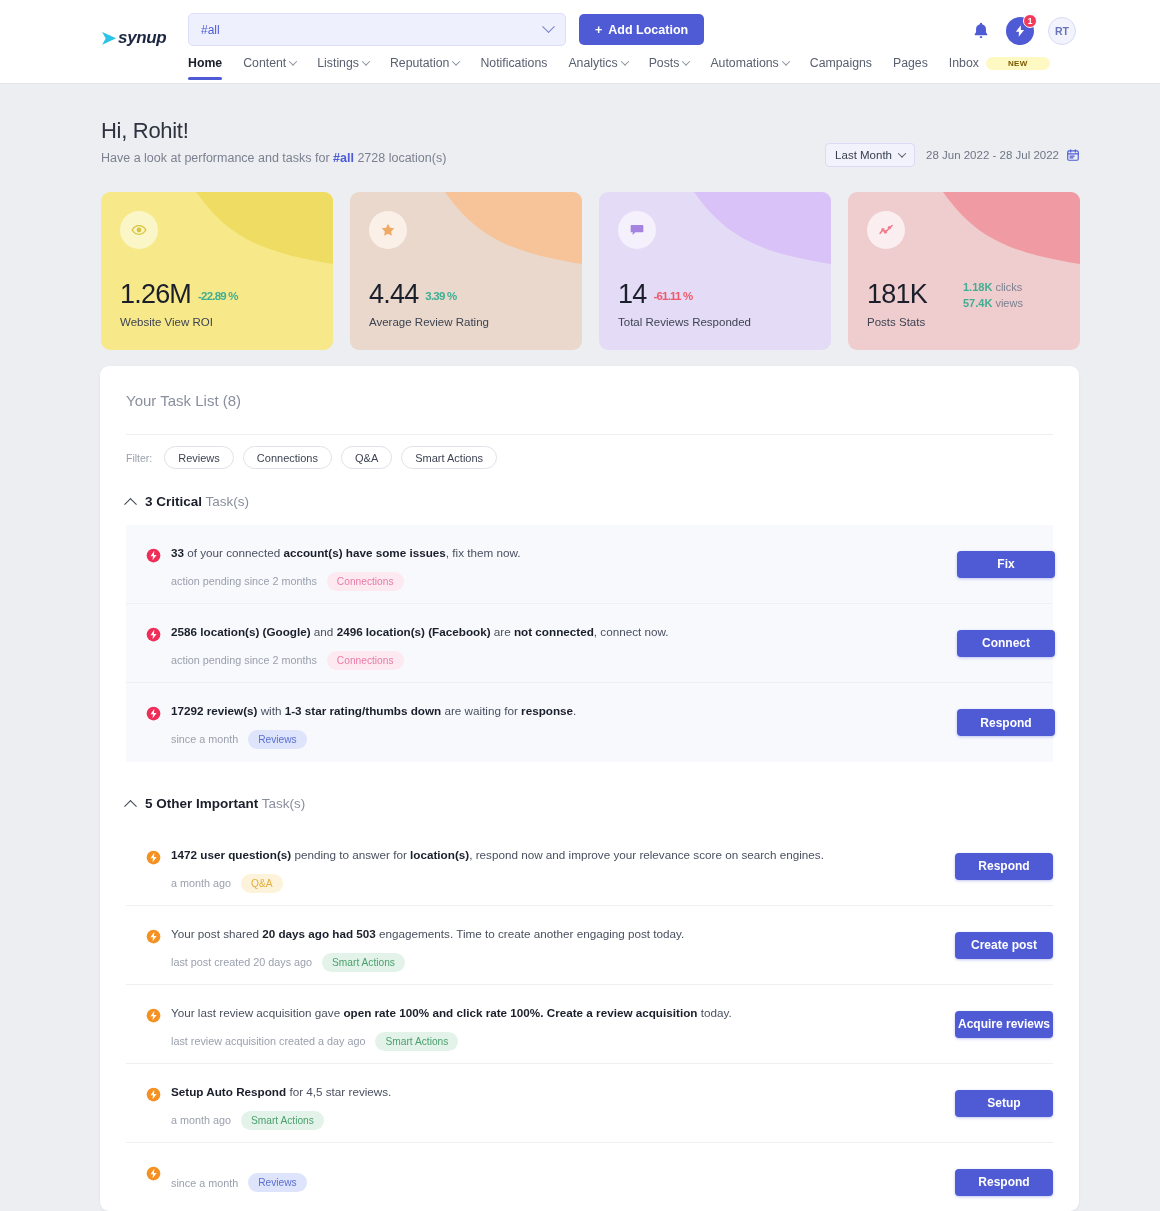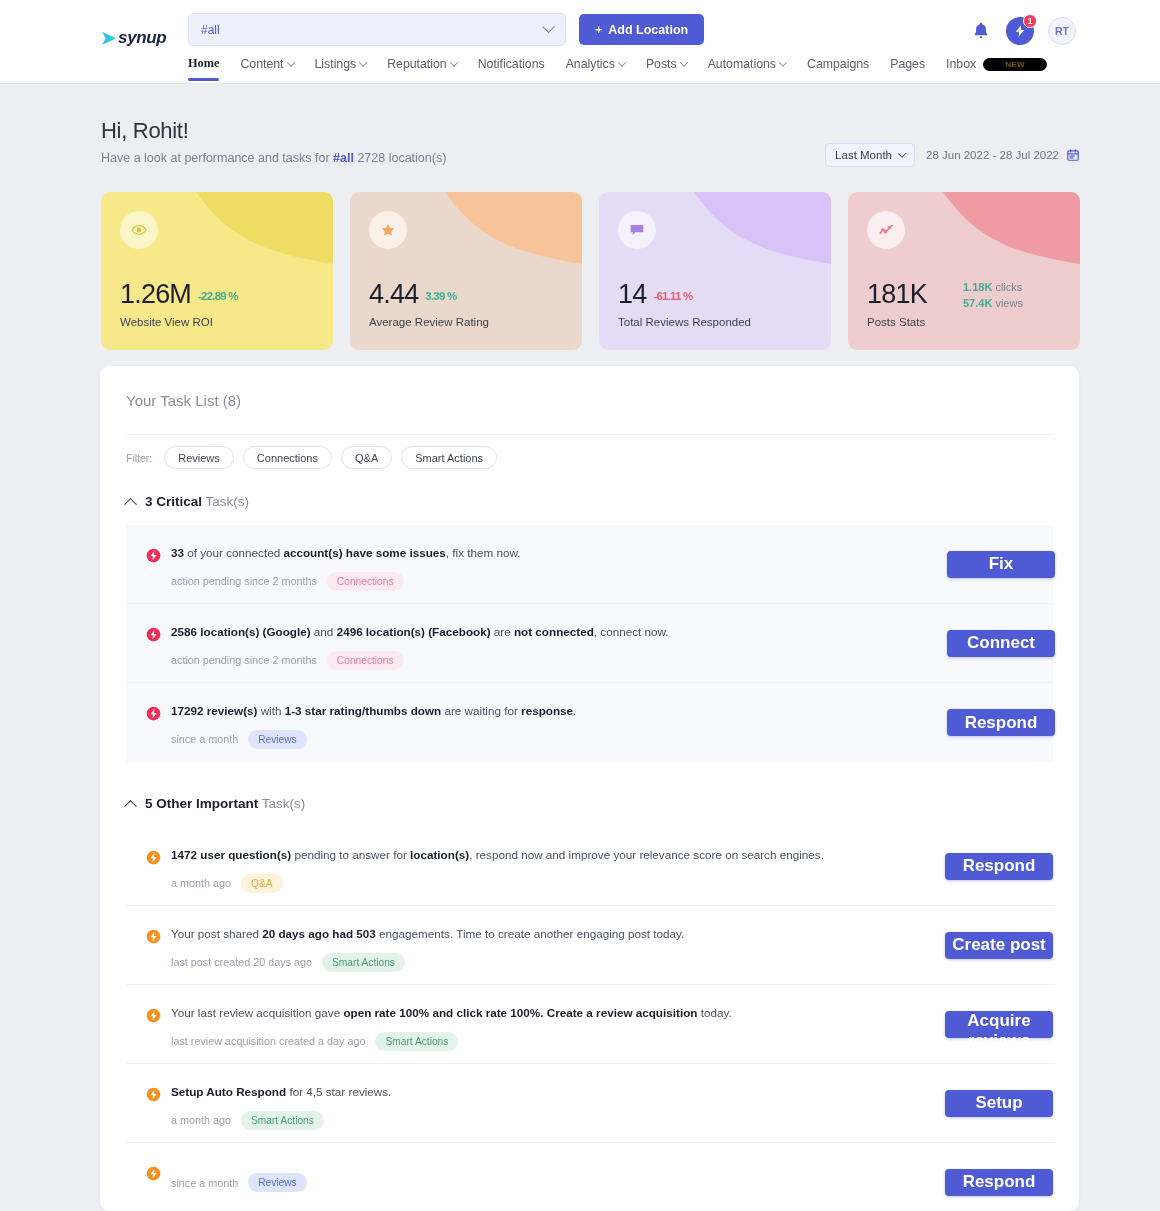--- a/index.html
+++ b/index.html
@@ -52,31 +52,31 @@
     border: 1px solid #d8dcf5; color: #6a73b8; font-size: 10.5px; font-weight: 700;
     display: flex; align-items: center; justify-content: center; cursor: pointer;
   }
 
   .nav { position: absolute; left: 188px; top: 56px; display: flex; align-items: flex-end; gap: 0; }
   .nav-item {
     font-size: 12.3px; color: #5a6070; padding: 0 0 10px 0; margin-right: 21px;
     position: relative; cursor: pointer; display: flex; align-items: center; gap: 4px;
     white-space: nowrap;
   }
-  .nav-item.active { color: #1b1f2b; font-weight: 700; font-family: Liberation Serif, serif; }
+  .nav-item.active { color: #1b1f2b; font-weight: 700; }
   .nav-item.active::after {
     content: ""; position: absolute; left: 0; right: 0; bottom: 0; height: 3px;
     background: #4f5bd5; border-radius: 2px;
   }
   .nav-caret {
     width: 6px; height: 6px; border-right: 1.3px solid #8b90a0; border-bottom: 1.3px solid #8b90a0;
     transform: rotate(45deg) translate(-1px,-1px);
   }
   .badge-new {
-    background: #000000; color: #7a5a00; font-size: 8px; font-weight: 700;
+    background: #fef9c3; color: #7a5a00; font-size: 8px; font-weight: 700;
     border-radius: 8px; padding: 2px 22px; letter-spacing: .3px; margin-left: 3px;
   }
 
   
   .greet { position: absolute; left: 101px; top: 118px; }
   .greet h1 { font-size: 22px; font-weight: 400; color: #2e3340; letter-spacing: -0.3px; }
   .greet p { font-size: 12.5px; color: #7b8190; margin-top: 7px; }
   .greet p .hl { color: #4f5bd5; font-weight: 600; }
 
   .daterow { position: absolute; right: 80px; top: 143px; display: flex; align-items: center; gap: 0; }
@@ -151,22 +151,22 @@
   .task-text b { color: #1b1f2b; font-weight: 700; }
   .task-meta { margin-top: 10px; display: flex; align-items: center; gap: 10px; }
   .task-meta .when { font-size: 10.8px; color: #9aa0ad; }
   .tag { font-size: 10.2px; border-radius: 10px; padding: 4px 10px; font-weight: 500; }
   .tag.connections { background: #fdeaf1; color: #e87aa6; }
   .tag.reviews { background: #dde4fb; color: #5a6fd0; }
   .tag.qa { background: #fdf3da; color: #e3ae3c; }
   .tag.smart { background: #e4f3ea; color: #4aa06c; }
 
   .task-btn {
-    position: absolute; right: 0; height: 27px; width: 108px; background: #4f5bd5;
-    color: #fff; border: none; border-radius: 4px; font-size: 17px; font-weight: 700;
+    position: absolute; right: 0; height: 27px; width: 98px; background: #4f5bd5;
+    color: #fff; border: none; border-radius: 4px; font-size: 12px; font-weight: 700;
     font-family: "Liberation Sans", sans-serif; cursor: pointer;
     box-shadow: 0 1px 3px rgba(79,91,213,.35);
   }
   .task.crit .task-btn { right: -2px; }
 </style>
 </head>
 <body>
 
 <div class="page">
 

